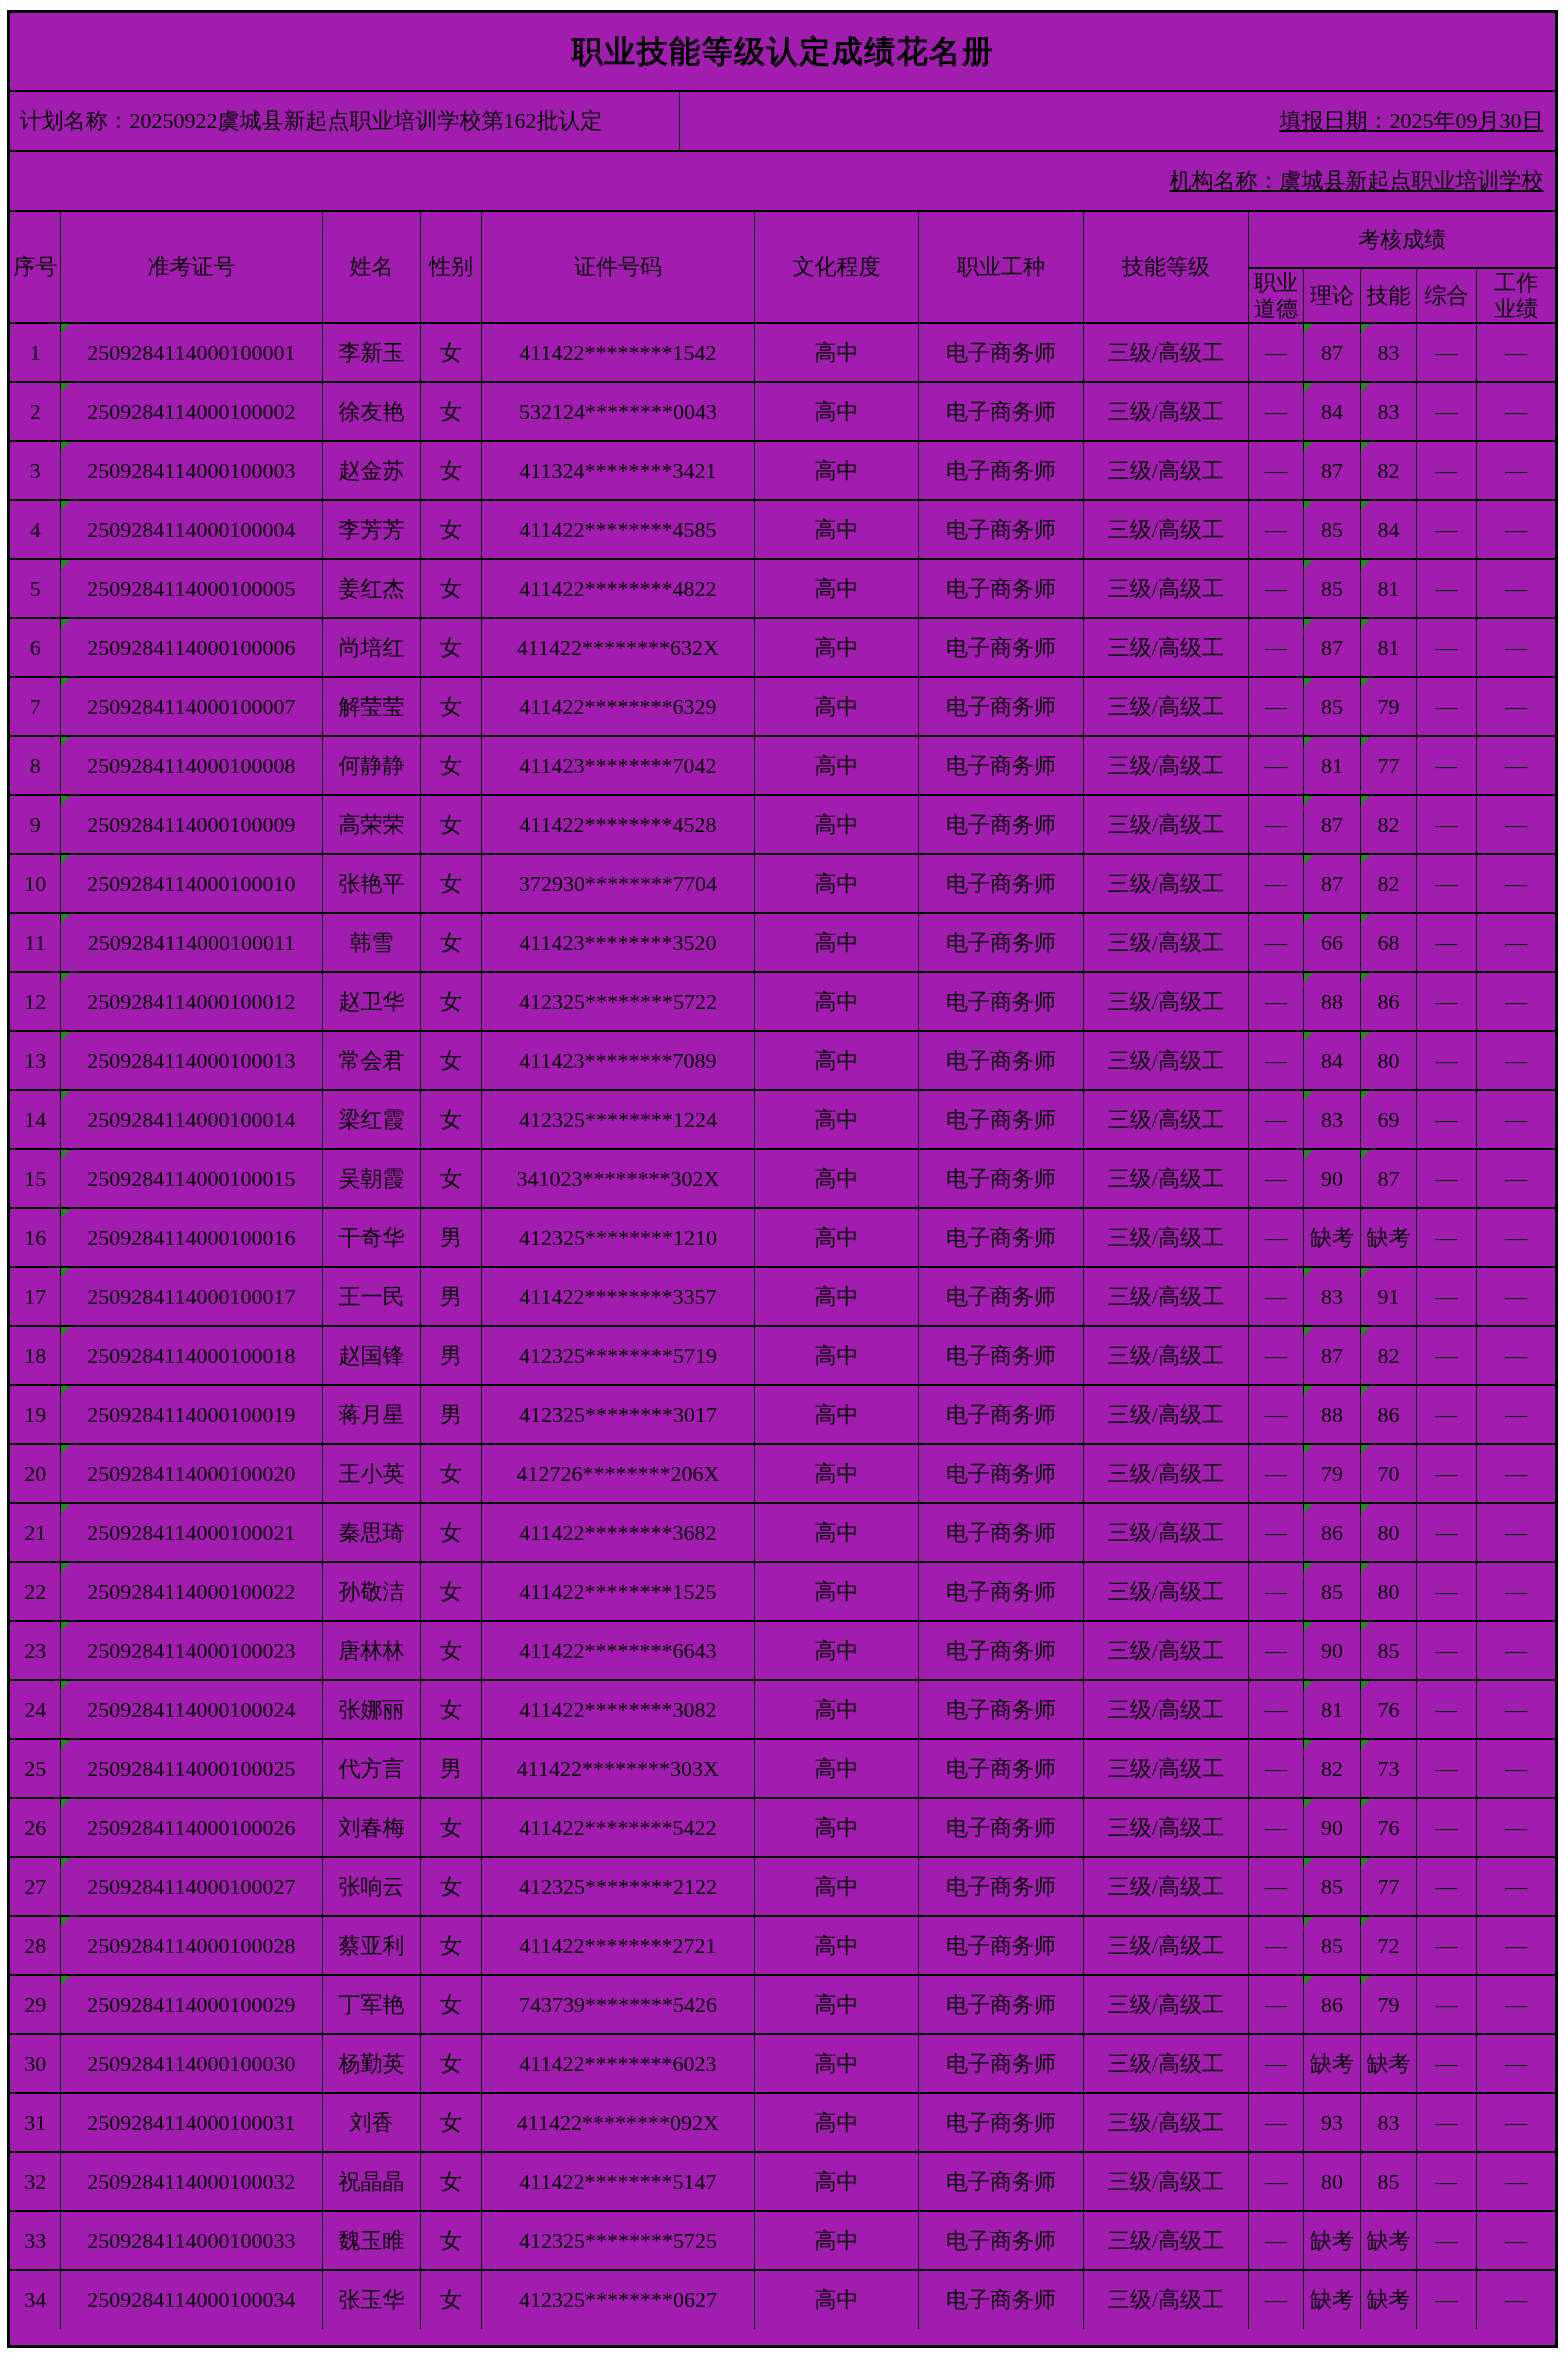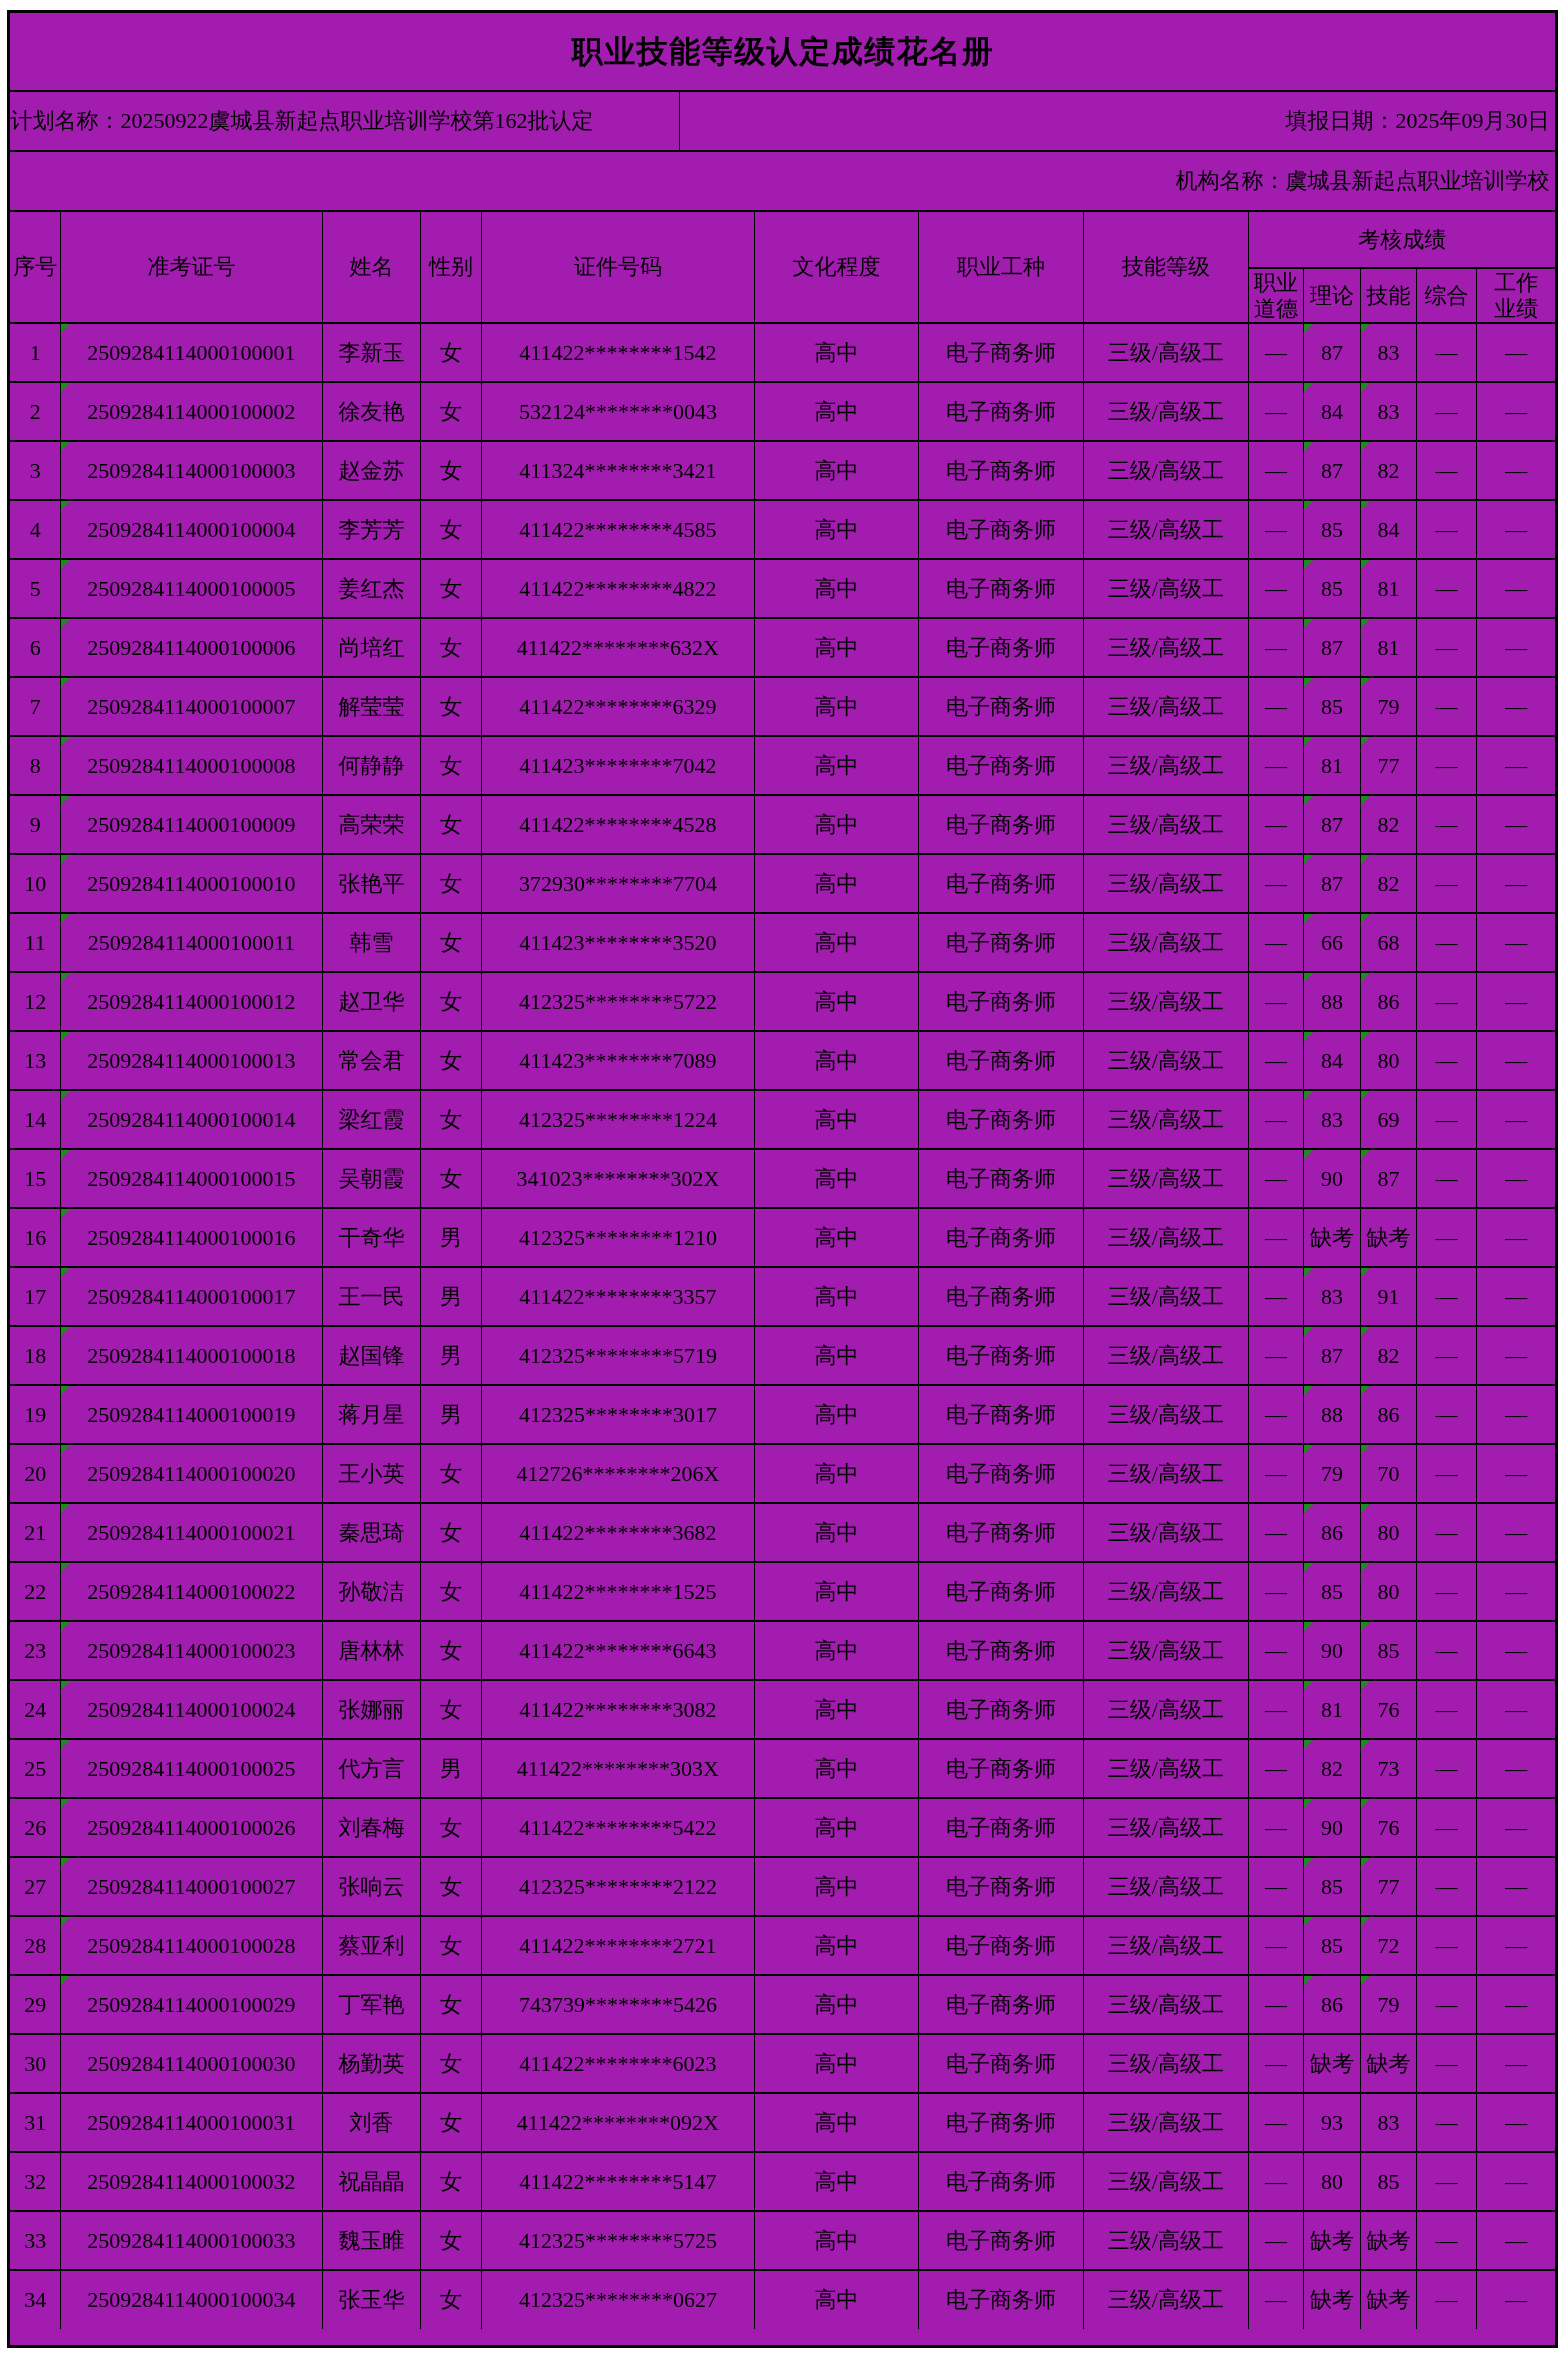--- a/index.html
+++ b/index.html
@@ -27,27 +27,29 @@
   .info-row {
     height:58px;
     border-bottom:2.2px solid #000;
     display:flex;
     font-size:22px;
   }
   .info-left {
     width:670px;
     border-right:1.5px solid #000;
     display:flex; align-items:center;
+    padding-left:9px;
     box-sizing:border-box;
   }
   .info-right {
     flex:1;
     display:flex; align-items:center; justify-content:flex-end;
-    padding-right:6px;
+    padding-right:12px;
     box-sizing:border-box;
+    text-decoration:underline;
   }
   table.roster {
     width:1545px;
     border-collapse:collapse;
     table-layout:fixed;
     font-size:22px;
   }
   table.roster th, table.roster td {
     border:1.5px solid #000;
     border-top-width:2.2px;

